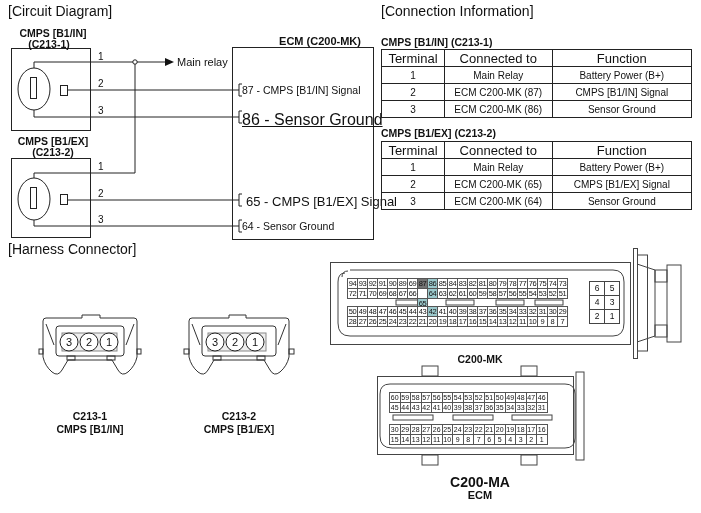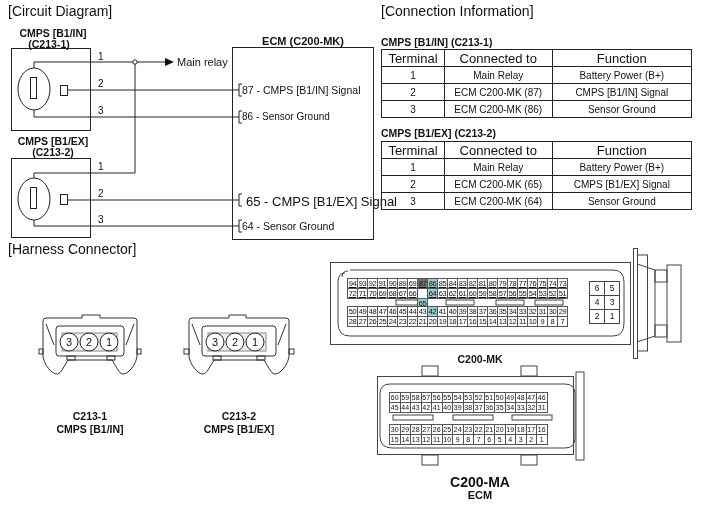--- a/index.html
+++ b/index.html
@@ -56,33 +56,33 @@
     <polyline points="242,220 239,220 239,232 242,232"></polyline>
   </g>
   <circle cx="135" cy="62" r="2.2" fill="#fff" stroke="#222" stroke-width="1"></circle>
   <polygon points="165,58 174,62 165,66" fill="#111"></polygon>
 </svg>
 
 <div class="abs lbl" style="left:8px;top:27px;width:90px;">CMPS [B1/IN]</div>
 <div class="abs lbl" style="left:4px;top:38px;width:90px;">(C213-1)</div>
 <div class="abs lbl" style="left:8px;top:135px;width:90px;">CMPS [B1/EX]</div>
 <div class="abs lbl" style="left:8px;top:146px;width:90px;">(C213-2)</div>
-<div class="abs lbl" style="left:232px;top:35px;width:142px;font-size:11px;">ECM (C200-MK)</div>
+<div class="abs lbl" style="left:249px;top:35px;width:142px;font-size:11px;">ECM (C200-MK)</div>
 
 <div class="abs" style="left:177px;top:56px;font-size:11px;">Main relay</div>
 
 <div class="abs" style="left:98px;top:51px;font-size:10px;">1</div>
 <div class="abs" style="left:98px;top:78px;font-size:10px;">2</div>
 <div class="abs" style="left:98px;top:105px;font-size:10px;">3</div>
 <div class="abs" style="left:98px;top:161px;font-size:10px;">1</div>
 <div class="abs" style="left:98px;top:188px;font-size:10px;">2</div>
 <div class="abs" style="left:98px;top:214px;font-size:10px;">3</div>
 
 <div class="abs" style="left:242px;top:84px;font-size:10.5px;white-space:nowrap;">87 - CMPS [B1/IN] Signal</div>
-<div class="abs" style="left:242px;top:111px;font-size:10px;white-space:nowrap;">86 - Sensor Ground</div>
+<div class="abs" style="left:242px;top:111px;font-size:16px;white-space:nowrap;text-decoration:underline;">86 - Sensor Ground</div>
 <div class="abs" style="left:246px;top:194px;font-size:13px;white-space:nowrap;">65 - CMPS [B1/EX] Signal</div>
 <div class="abs" style="left:242px;top:220px;font-size:10.5px;white-space:nowrap;">64 - Sensor Ground</div>
 
 <div class="abs tbl-title" style="left:381px;top:36px;">CMPS [B1/IN] (C213-1)</div>
 <table class="conn" style="left:381px;top:49px;width:311px;">
   <colgroup>
       <col style="width:63px">
       <col style="width:108px">
       <col style="width:140px">
     </colgroup>
@@ -214,21 +214,21 @@
     <rect x="453" y="415" width="40" height="5"></rect>
     <rect x="512" y="415" width="40" height="5"></rect>
   </g>
 </svg>
 
 <div class="abs lbl" style="left:40px;top:410px;width:100px;">C213-1</div>
 <div class="abs lbl" style="left:40px;top:423px;width:100px;">CMPS [B1/IN]</div>
 <div class="abs lbl" style="left:189px;top:410px;width:100px;">C213-2</div>
 <div class="abs lbl" style="left:189px;top:423px;width:100px;">CMPS [B1/EX]</div>
 
-<div id="mk-top" class="grid" style="left:348px;top:279px;grid-template-columns:repeat(22,10px);text-decoration:underline;">
+<div id="mk-top" class="grid" style="left:348px;top:279px;grid-template-columns:repeat(22,10px);">
     <div class="pin">94</div>
     <div class="pin">93</div>
     <div class="pin">92</div>
     <div class="pin">91</div>
     <div class="pin">90</div>
     <div class="pin">89</div>
     <div class="pin">69</div>
     <div class="pin hl" style="background: #737373;">87</div>
     <div class="pin hl" style="background: rgb(156, 201, 204);">86</div>
     <div class="pin">85</div>

